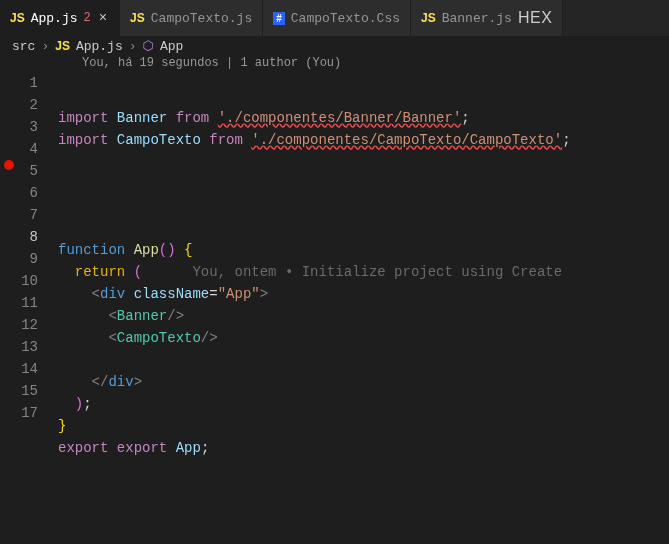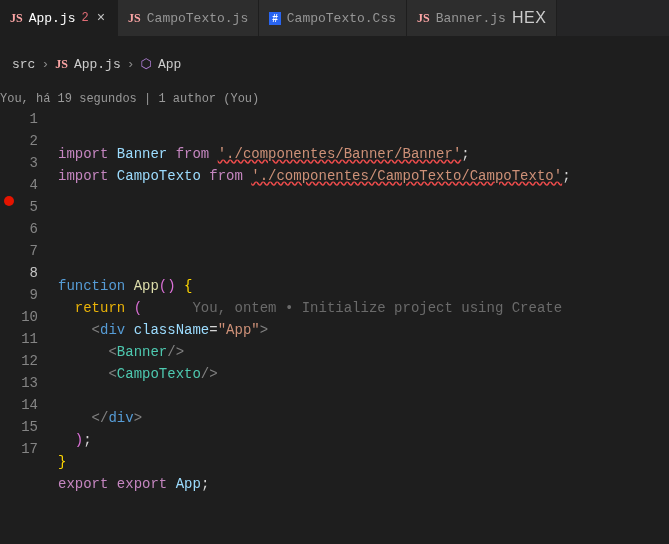--- a/index.html
+++ b/index.html
@@ -27,24 +27,24 @@
     cursor: pointer;
     font-size: 13px;
     color: #969696;
     background: #2d2d2d;
   }
   .tab.active {
     background: #1e1e1e;
     color: #ffffff;
   }
   .js-icon {
-    color: #fca5a5;
+    color: #fde047;
     font-weight: bold;
     font-size: 12px;
-    font-family: Liberation Serif, serif;
+    font-family: Liberation Sans, sans-serif;
   }
   .css-icon {
     background: #2965f1;
     color: #fff;
     font-size: 10px;
     font-weight: bold;
     padding: 1px 3px;
     font-family: Arial, sans-serif;
   }
   .tab-badge {
@@ -59,34 +59,35 @@
   .hex-badge {
     font-size: 16px;
     color: #ccc;
     font-family: Arial, sans-serif;
     letter-spacing: 0.5px;
   }
   .breadcrumb {
     display: flex;
     align-items: center;
     gap: 6px;
-    padding: 20px 12px;
+    padding: 2px 12px;
     font-size: 13px;
     color: #cccccc;
   }
   .breadcrumb .sep { color: #888; }
   .symbol-icon { color: #b180d7; }
   .editor {
     display: flex;
     flex-direction: column;
     position: relative;
   }
   .codelens {
     color: #999999;
     font-size: 12px;
+    padding-left: 82px;
     padding-bottom: 2px;
   }
   .line {
     display: flex;
     align-items: flex-start;
     height: 22px;
     line-height: 22px;
   }
   .bp-gutter {
     width: 18px;

